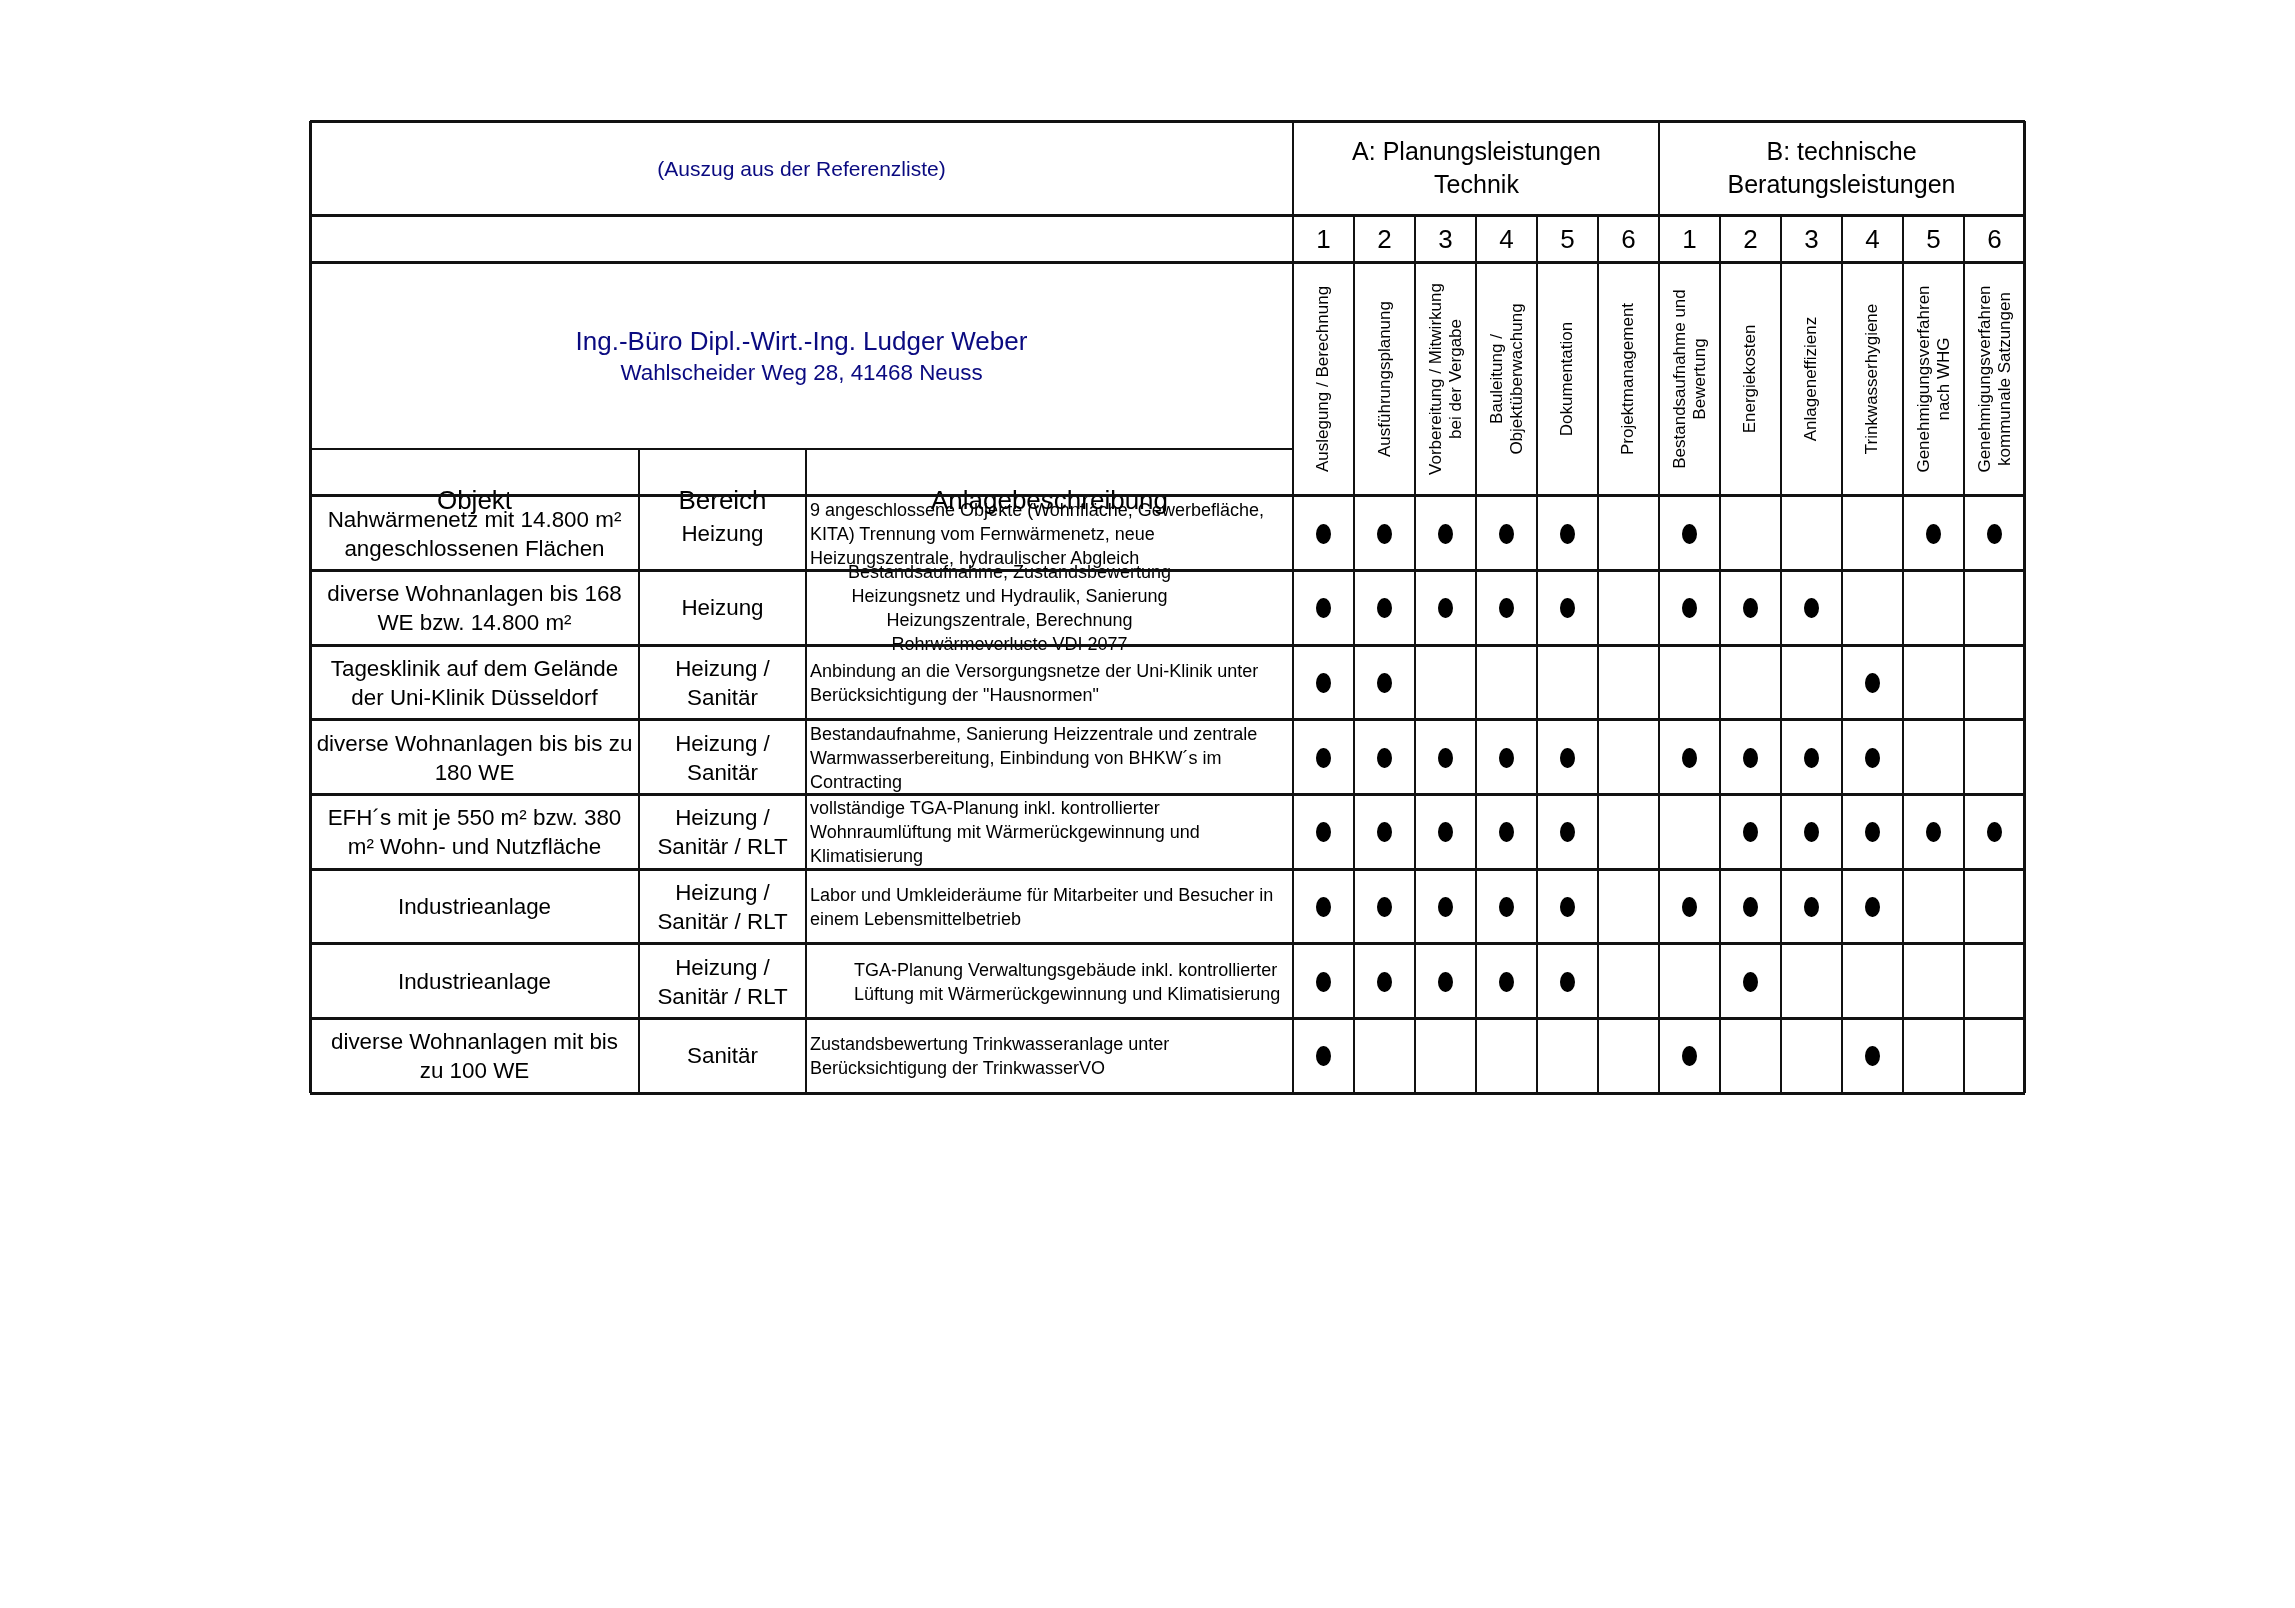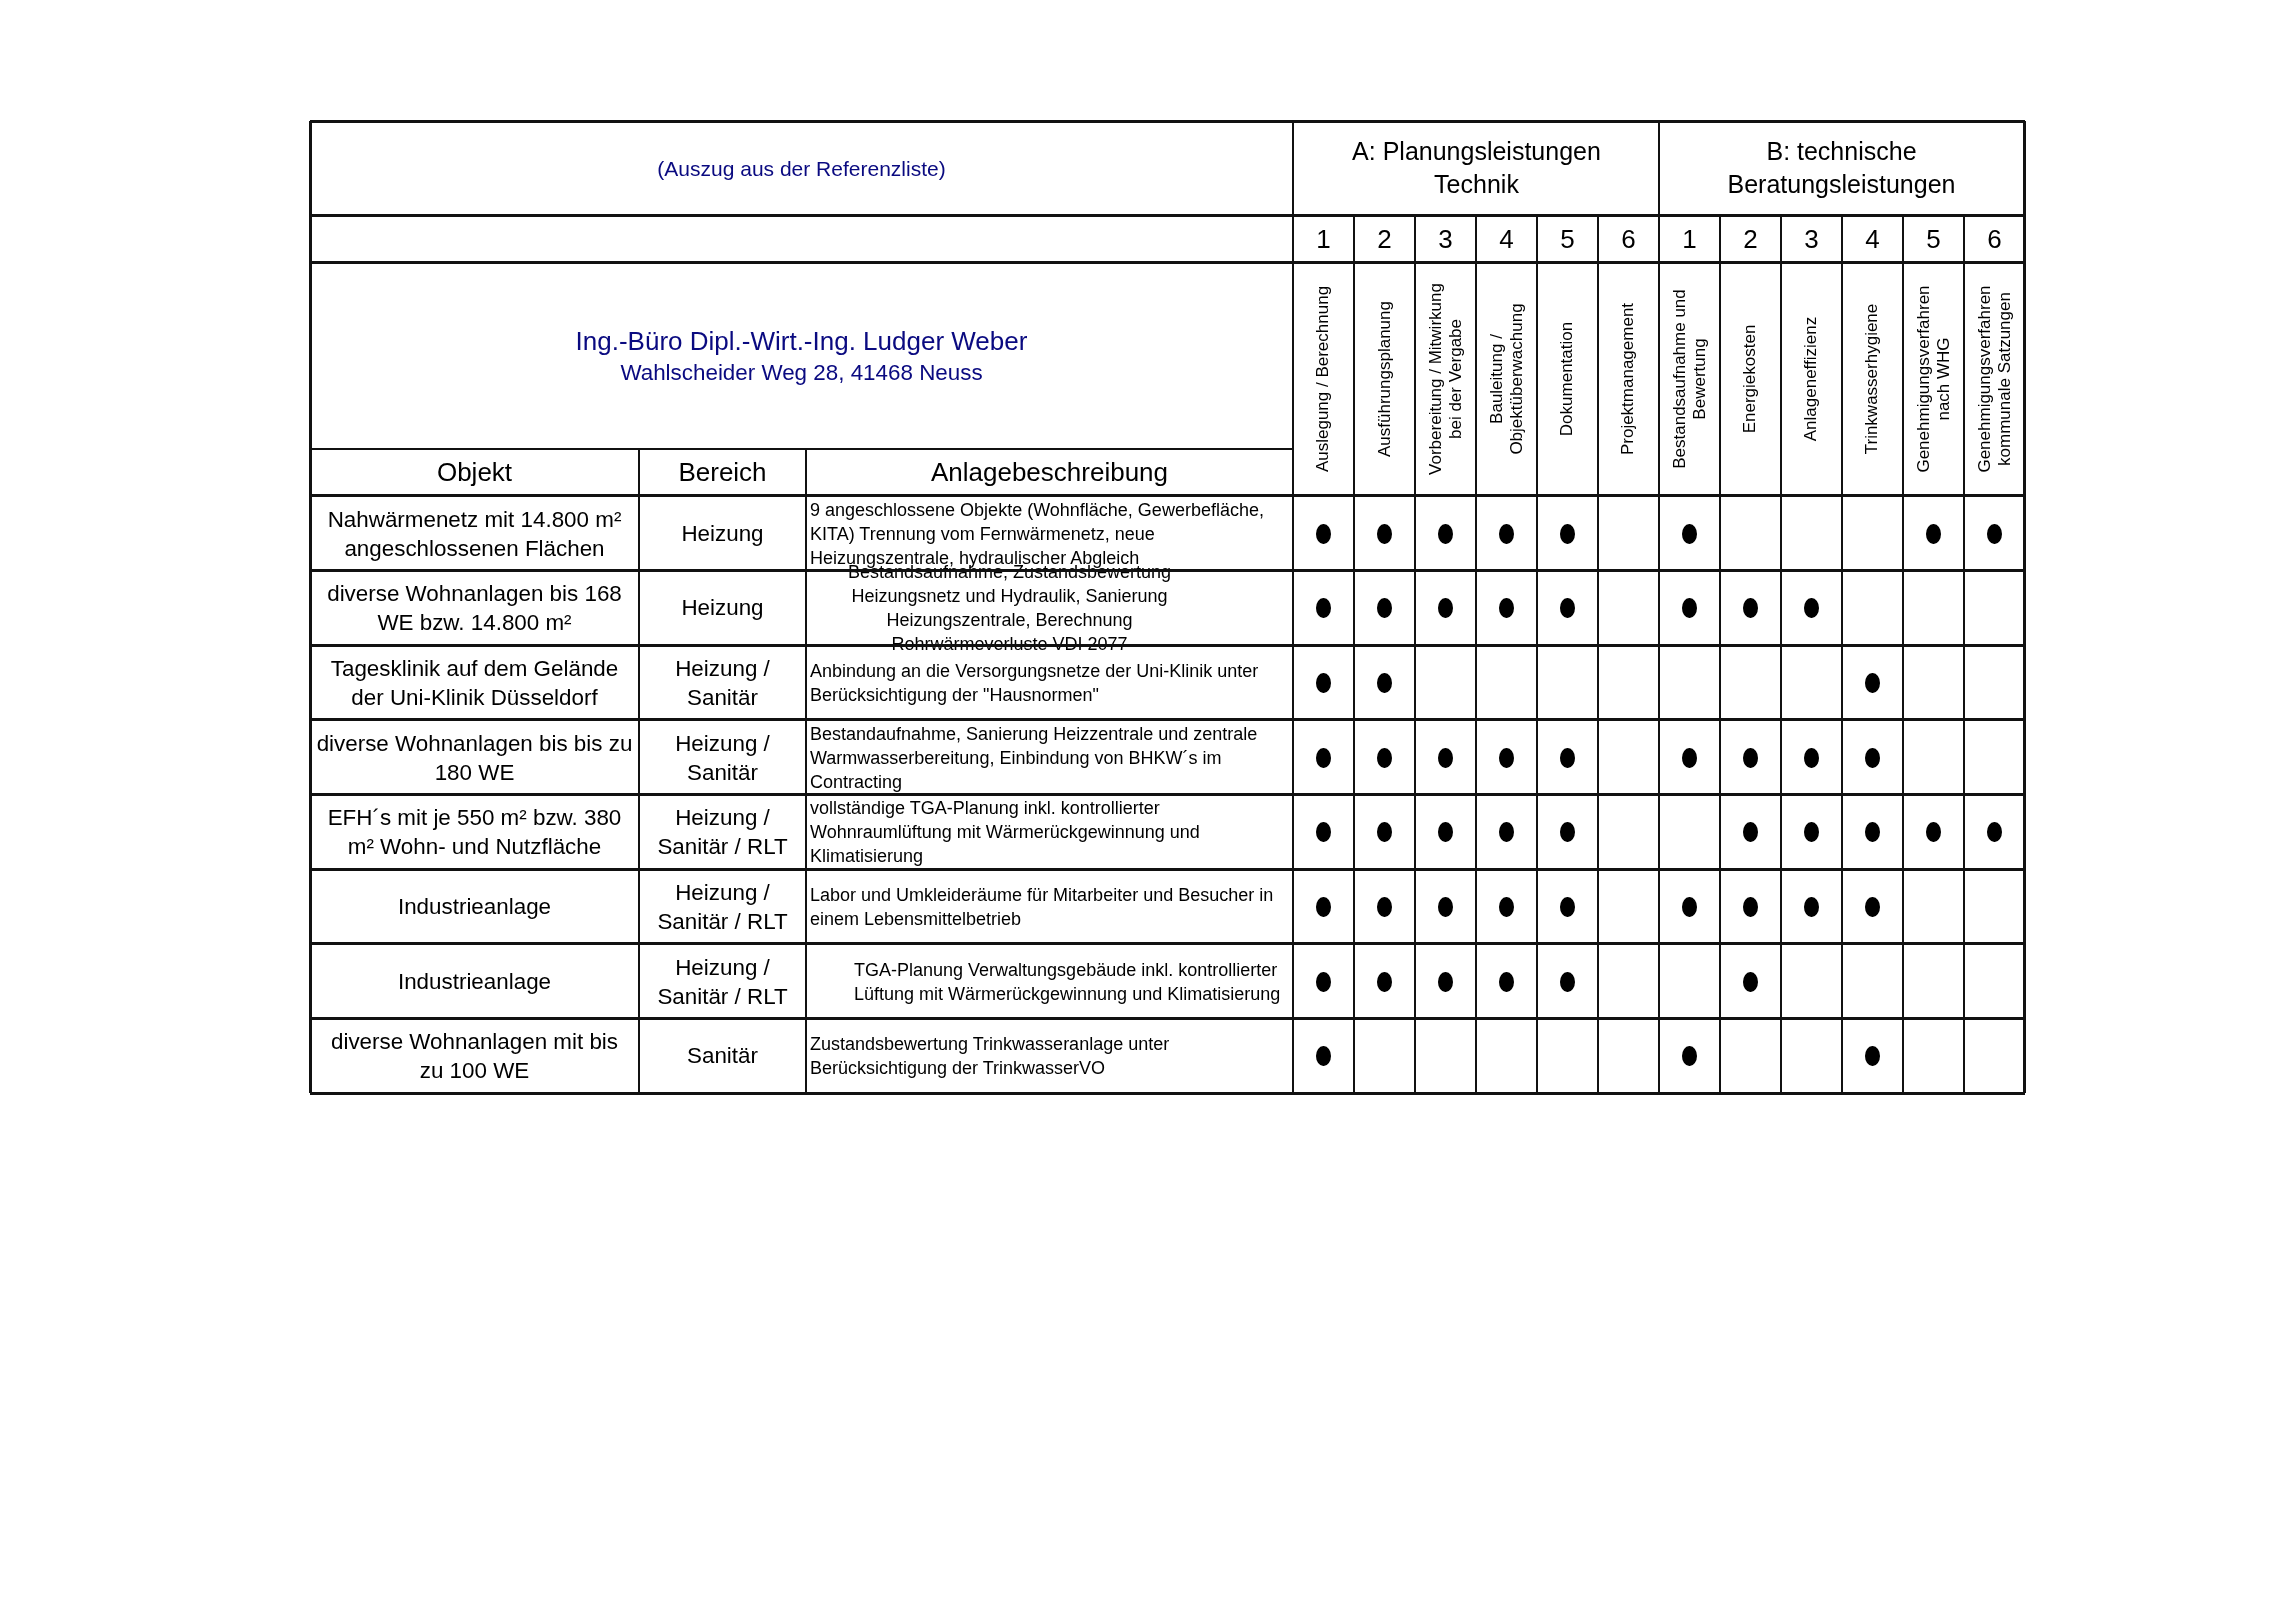--- a/index.html
+++ b/index.html
@@ -14,21 +14,21 @@
   .subtitle { font-size:21px; line-height:25px; }
   .grp { font-size:25px; line-height:33px; }
   .num { font-size:26px; }
   .rot { position:absolute; box-sizing:border-box; display:flex; align-items:center;
          justify-content:center; }
   .rot span { display:block; transform:rotate(-90deg); white-space:nowrap;
               font-size:17px; line-height:20px; text-align:center; }
   .firm1 { font-size:26px; line-height:34px; }
   .firm2 { font-size:26px; line-height:34px; font-weight:bold; }
   .firm3 { font-size:22.4px; line-height:30px; }
-  .colhdr { font-size:26px; }
+  .colhdr { font-size:26px;margin-top:28px; }
   .obj { font-size:22.4px; line-height:29px; padding:0 6.6px; }
   .ber { font-size:22.4px; line-height:29px; }
   .desc { font-size:18px; line-height:24px; justify-content:flex-start; text-align:left;
           padding:0 4px; }
   .dot { width:14.5px; height:20px; border-radius:50%; background:#000; }
 </style>
 </head>
 <body>
 
 <div id="sheet">

